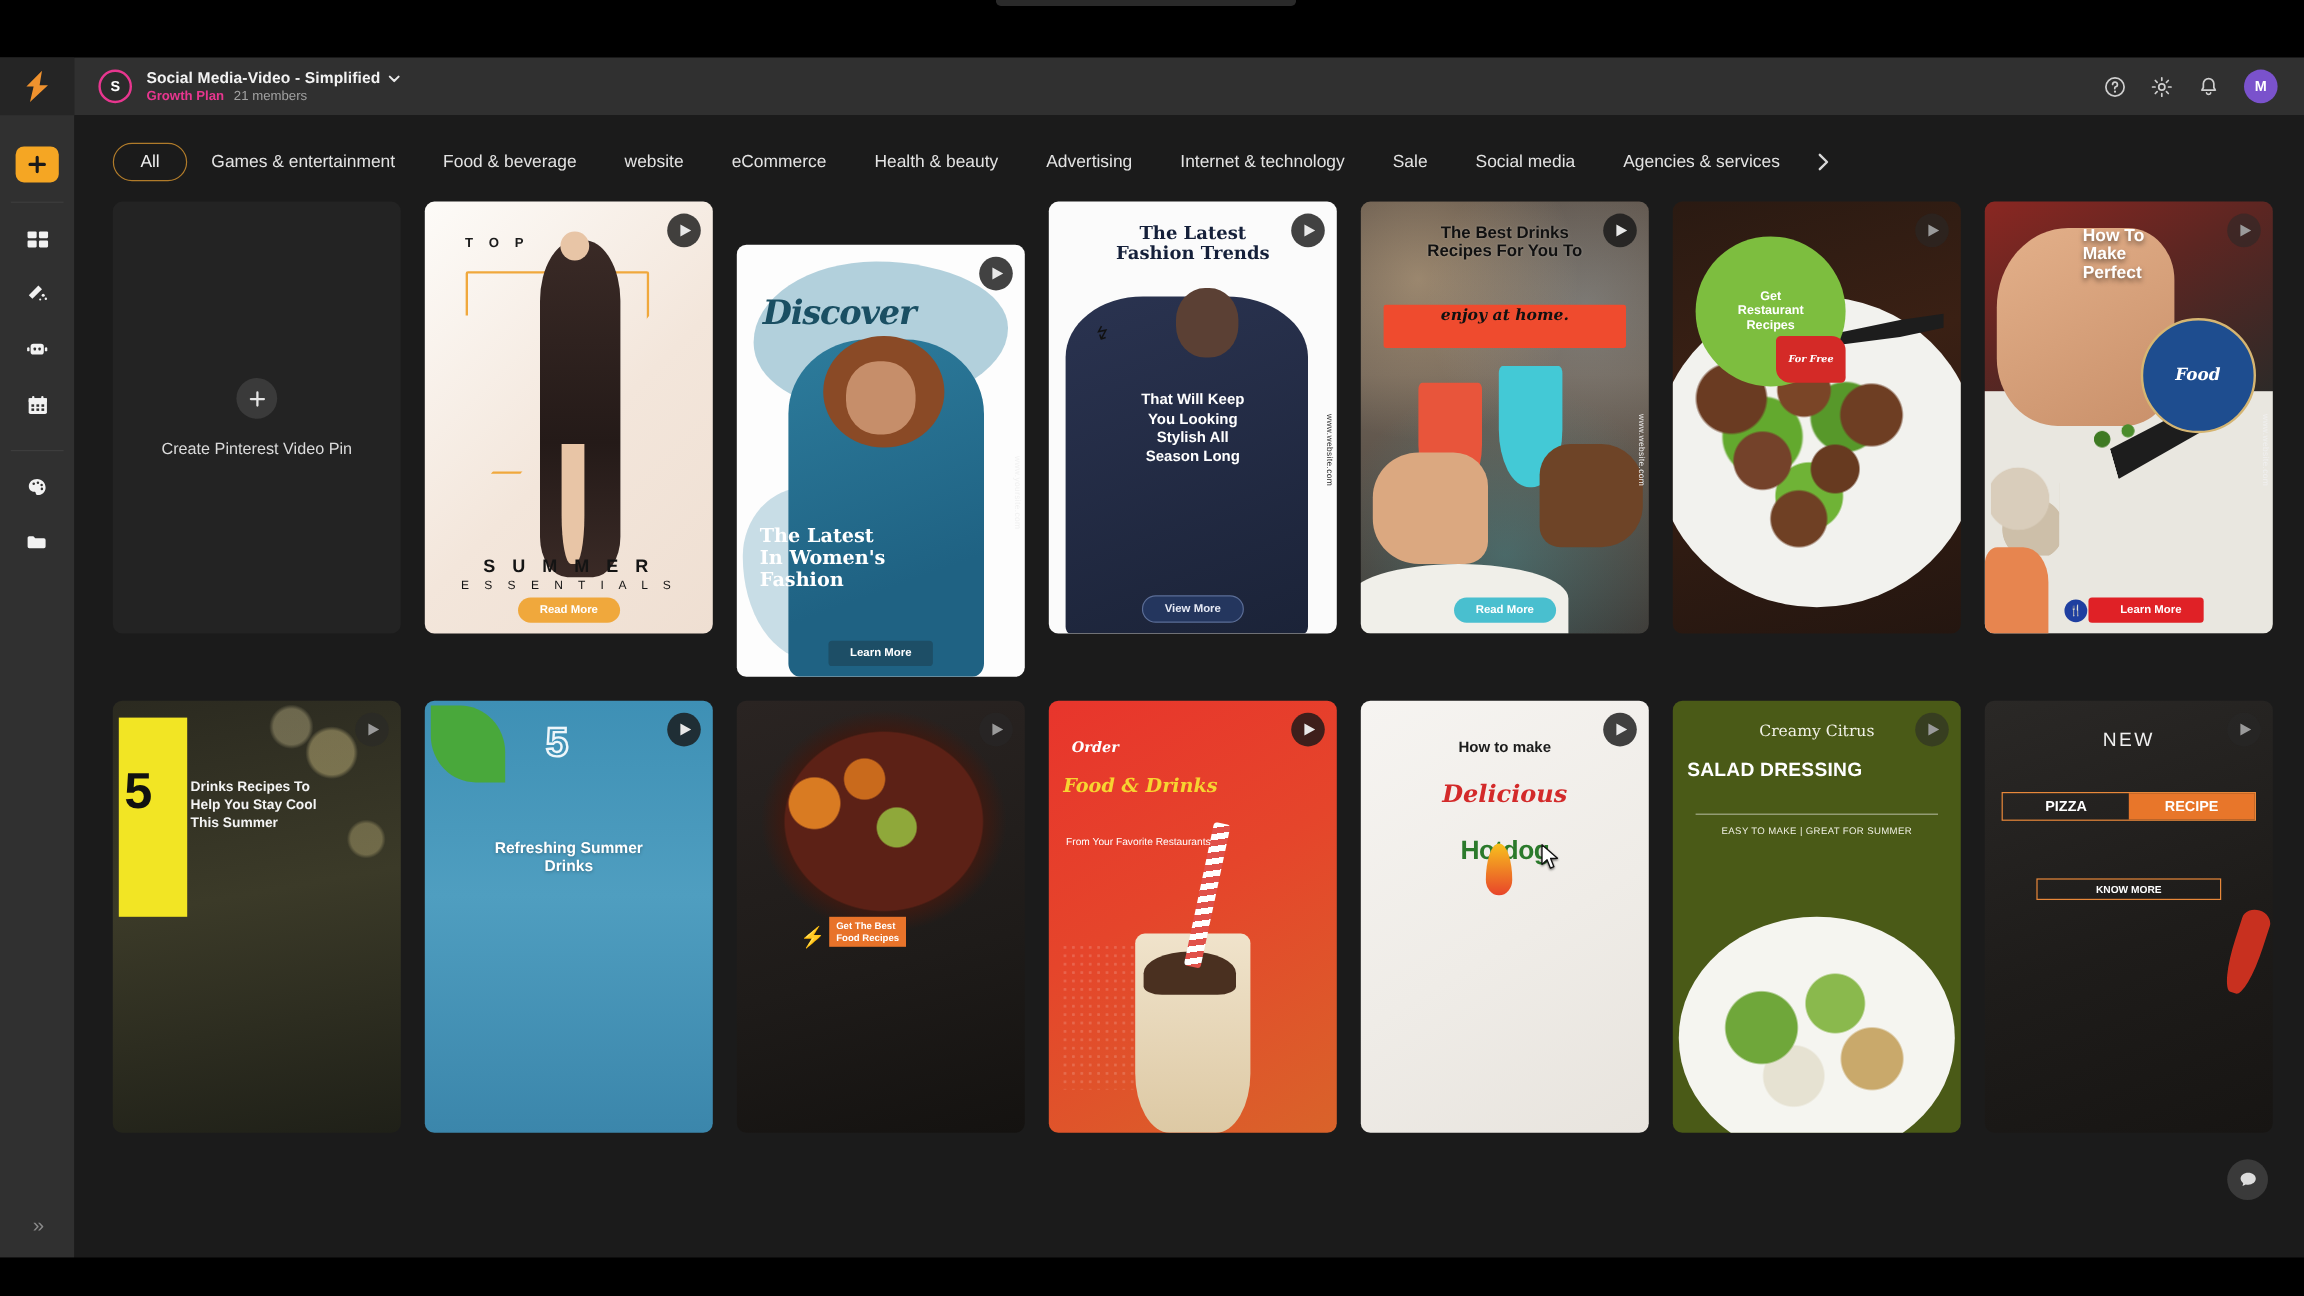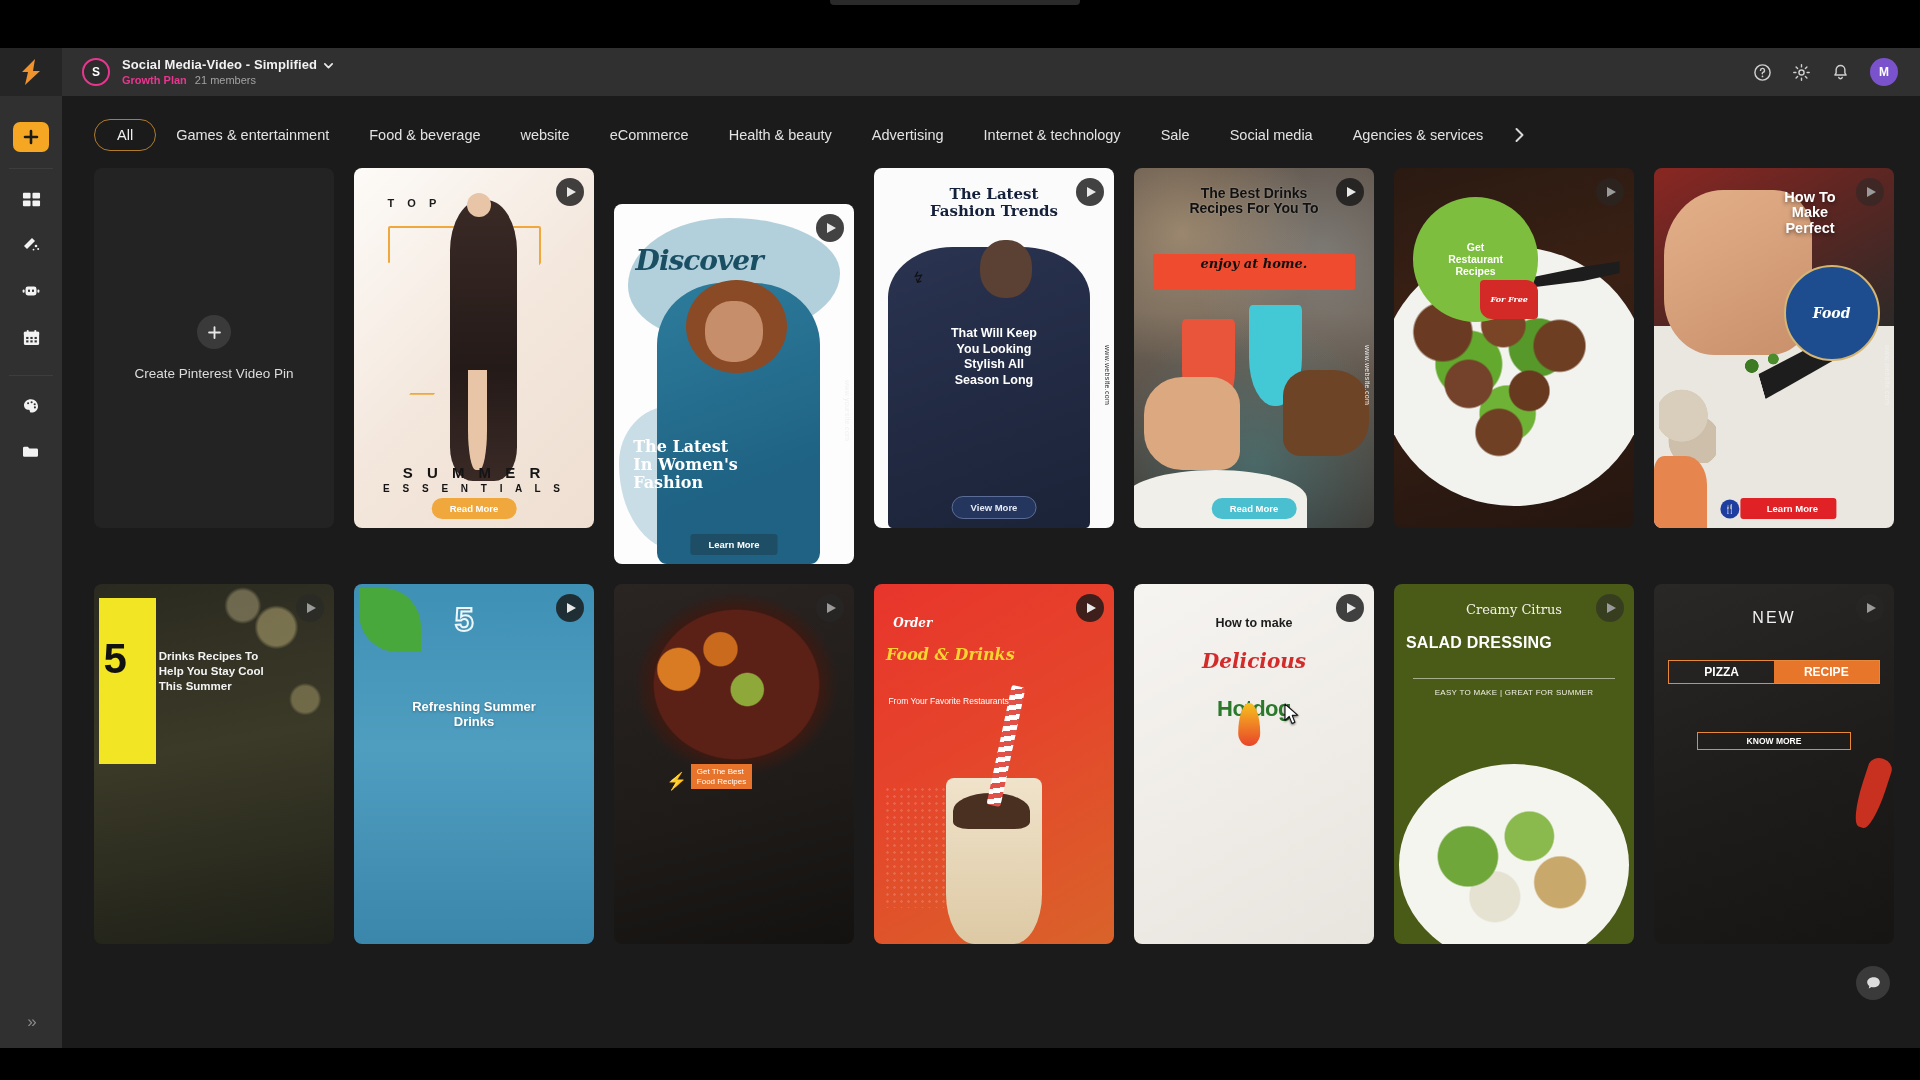--- a/index.html
+++ b/index.html
@@ -192,21 +192,21 @@
     clip-path: polygon(0 0, 100% 0, 100% 22%, 30% 100%, 14% 100%, 86% 22%, 0 22%);
   }
   .c1 .figure {
     position:absolute; left: 40%; top: 9%; width: 28%; height: 78%;
     background: linear-gradient(#3a2a26 0%,#241a18 60%,#3a2a26 100%);
     border-radius: 46% 46% 34% 34% / 18% 18% 12% 12%;
   }
   .c1 .head { position:absolute; left: 47%; top: 7%; width: 10%; aspect-ratio:1; background:#e8c5a6; border-radius:50%; }
   .c1 .legs { position:absolute; left: 47.5%; top: 56%; width: 8%; height: 28%; background:#e8c5a6; border-radius: 0 0 40% 40%; }
   .c1 .s1 { position:absolute; bottom: 13%; left: 6%; right:6%; text-align:center; font-size: 15px; font-weight: 800; letter-spacing: 5px; color:#141414; }
-  .c1 .s2 { position:absolute; bottom: 9.5%; left: 6%; right:6%; text-align:center; font-size: 10px; font-weight: 700; letter-spacing: 5px; color:#141414; }
+  .c1 .s2 { position:absolute; bottom: 9.5%; left: 6%; right:6%; text-align:center; font-size: 10px; font-weight: 400; letter-spacing: 5px; color:#141414; }
   .c1 .cta { background: #f0a83c; color: #fff; border-radius: 11px; }
 
   
   .c2 { background: #fdfdfd; margin-top: 36px; }
   .c2 .brush1 { position:absolute; left:6%; top:4%; width:88%; height:34%; background:#aacbd8; border-radius: 48% 52% 60% 40% / 55% 45% 55% 45%; opacity:.9; }
   .c2 .brush2 { position:absolute; left:2%; bottom:4%; width:44%; height:40%; background:#b6d2de; border-radius: 50% 40% 45% 55% / 40% 60% 40% 60%; opacity:.75; }
   .c2 .disc { position:absolute; left: 9%; top: 11%; font-family:"DejaVu Serif", serif; font-style: italic; font-size: 28px; color:#1a4f63; font-weight: 700; letter-spacing:-1px; }
   .c2 .model { position:absolute; left: 18%; top: 22%; width: 68%; height: 78%; background: linear-gradient(160deg,#2d7c9c 0%,#1f6283 70%); border-radius: 40% 40% 6% 6% / 22% 22% 4% 4%; }
   .c2 .hair { position:absolute; left: 30%; top: 21%; width: 42%; height: 26%; background: #8a4a26; border-radius: 50%; }
   .c2 .face { position:absolute; left: 38%; top: 27%; width: 24%; height: 17%; background: #c68e6a; border-radius: 46%; }
@@ -257,21 +257,21 @@
   .c5 .fork { position:absolute; right:6%; top:22%; width:36%; height:18%; background:#1d1d1d; clip-path: polygon(0 46%, 58% 30%, 100% 22%, 100% 40%, 58% 52%, 0 62%); }
 
   
   .c6 { background: linear-gradient(150deg,#8a2722 0%,#5c2622 28%,#2c2a28 60%,#1a1917 100%); }
   .c6 .board { position:absolute; left:-4%; top:44%; width:108%; height:56%; background:#e9e7e0; }
   .c6 .hands { position:absolute; left:4%; top:6%; width:62%; height:46%; background: linear-gradient(150deg,#e3b08a,#c9906a); border-radius: 40% 26% 28% 34%; }
   .c6 .chop { position:absolute; left:30%; top:48%; width:36%; height:14%; background: radial-gradient(circle at 30% 50%, #3e7a23 0 10%, transparent 11%), radial-gradient(circle at 55% 36%, #4b8c2c 0 9%, transparent 10%), radial-gradient(circle at 72% 62%, #417f25 0 9%, transparent 10%); }
   .c6 .knife { position:absolute; left:44%; top:48%; width:40%; height:18%; background:#1d1d1d; transform: rotate(-16deg); clip-path: polygon(0 30%, 100% 0, 100% 34%, 0 70%); }
   .c6 .mush { position:absolute; left:2%; top:60%; width:24%; height:22%; background: radial-gradient(circle at 40% 40%, #d9cdbb 0 44%, transparent 45%), radial-gradient(circle at 62% 72%, #cdbfa9 0 38%, transparent 39%); }
   .c6 .salmon { position:absolute; left:0; bottom:0; width:22%; height:20%; background:#e7854f; border-radius: 20% 40% 0 0; }
-  .c6 .t1 { position:absolute; right:4%; top:6%; width:62%; text-align:center; color:#fff; font-weight:800; font-size:14.5px; line-height:1.08; text-shadow:0 2px 4px rgba(0,0,0,.5); }
+  .c6 .t1 { position:absolute; right:4%; top:6%; width:62%; text-align:left; color:#fff; font-weight:800; font-size:14.5px; line-height:1.08; text-shadow:0 2px 4px rgba(0,0,0,.5); }
   .c6 .foodcircle { position:absolute; right:6%; top:27%; width:40%; aspect-ratio:1; border-radius:50%; background:#1e4d8f; border:2px solid #d5b572; display:flex; align-items:center; justify-content:center; }
   .c6 .fc-t { color:#fff; font-family:"DejaVu Serif", serif; font-style:italic; font-weight:700; font-size:14px; }
   .c6 .cta { background:#e02126; color:#fff; border-radius: 3px; left:56%; padding-left: 26px; }
   .c6 .cta-ico { position:absolute; left:-20px; top:50%; transform:translateY(-50%); width:19px; height:19px; border-radius:50%; background:#1f3fa0; display:flex; align-items:center; justify-content:center; color:#fff; font-size:9px; }
 
   
   .c7 { background: linear-gradient(170deg,#2b2a20 0%,#3b3a28 45%,#1f2018 100%); }
   .c7 .bokeh { position:absolute; inset:0; background:
       radial-gradient(circle at 76% 12%, rgba(255,235,160,.35) 0 5%, transparent 6%),
       radial-gradient(circle at 88% 32%, rgba(255,235,160,.28) 0 4%, transparent 5%),
@@ -282,21 +282,21 @@
 
   .c8 { background: linear-gradient(180deg,#3e90b5 0%,#4f9ec0 45%,#3b86ab 100%); }
   .c8 .leaf { position:absolute; left:2%; top:1%; width:26%; height:18%; background:#49a83b; border-radius: 0 60% 0 60%; }
   .c8 .five8 { position:absolute; left:42%; top:5%; font-size: 34px; font-weight:700; color:transparent; -webkit-text-stroke: 2px #eef6fa; line-height:1; }
   .c8 .t { position:absolute; left:4%; right:4%; top:32%; text-align:center; color:#fff; font-weight:700; font-size: 13px; line-height:1.16; text-shadow:0 1px 3px rgba(0,0,0,.3); }
 
   .c9 { background: linear-gradient(165deg,#2a2422 0%,#1e1b19 60%,#141210 100%); }
   .c9 .pan { position:absolute; left:8%; top:2%; width:86%; height:52%; background: radial-gradient(ellipse at 50% 50%, #5c2116 0 56%, #3a1a12 57%, transparent 70%); border-radius:50%; }
   .c9 .food9 { position:absolute; left:12%; top:6%; width:62%; height:40%; background: radial-gradient(circle at 24% 44%, #d97b22 0 15%, transparent 16%), radial-gradient(circle at 52% 30%, #c96a1c 0 13%, transparent 14%), radial-gradient(circle at 70% 58%, #8fa83a 0 12%, transparent 13%); }
   .c9 .label9 { position:absolute; left:32%; top:50%; background:#e8732a; padding:3px 6px; }
-  .c9 .label9 span { color:#fff; font-size: 8px; font-weight:400; line-height:1.2; display:block; }
+  .c9 .label9 span { color:#fff; font-size: 8px; font-weight:700; line-height:1.2; display:block; }
   .c9 .bolt { position:absolute; left:22%; top:52%; color:#fff; font-size: 17px; }
 
   .c10 { background: linear-gradient(150deg,#e8352c 0%,#e5452b 45%,#d9632a 100%); }
   .c10 .dots { position:absolute; left:4%; bottom:10%; width:44%; height:34%; background: radial-gradient(circle, rgba(255,255,255,.16) 1px, transparent 1.5px); background-size: 7px 7px; }
   .c10 .order { position:absolute; left:8%; top:9%; font-family:"DejaVu Serif", serif; font-style:italic; font-weight:700; font-size: 12px; color:#fff; }
   .c10 .fd { position:absolute; left:5%; right:6%; top:17%; font-family:"DejaVu Serif", serif; font-style:italic; font-weight:700; font-size: 16px; color:#f7d431; }
   .c10 .sub { position:absolute; left:6%; right:6%; top:31%; font-size: 8.5px; color:#fff; }
   .c10 .shake { position:absolute; left:30%; bottom:0; width:40%; height:46%; background: linear-gradient(#f0e3cb,#ddc9a4); border-radius: 8px 8px 30% 30%; }
   .c10 .straw { position:absolute; left:52%; top:28%; width:6%; height:34%; background: repeating-linear-gradient(160deg,#fff 0 5px,#e0514a 5px 10px); transform: rotate(12deg); border-radius:3px; }
   .c10 .choc { position:absolute; left:33%; bottom:32%; width:32%; height:10%; background:#4a3020; border-radius: 50% 50% 20% 20%; }

